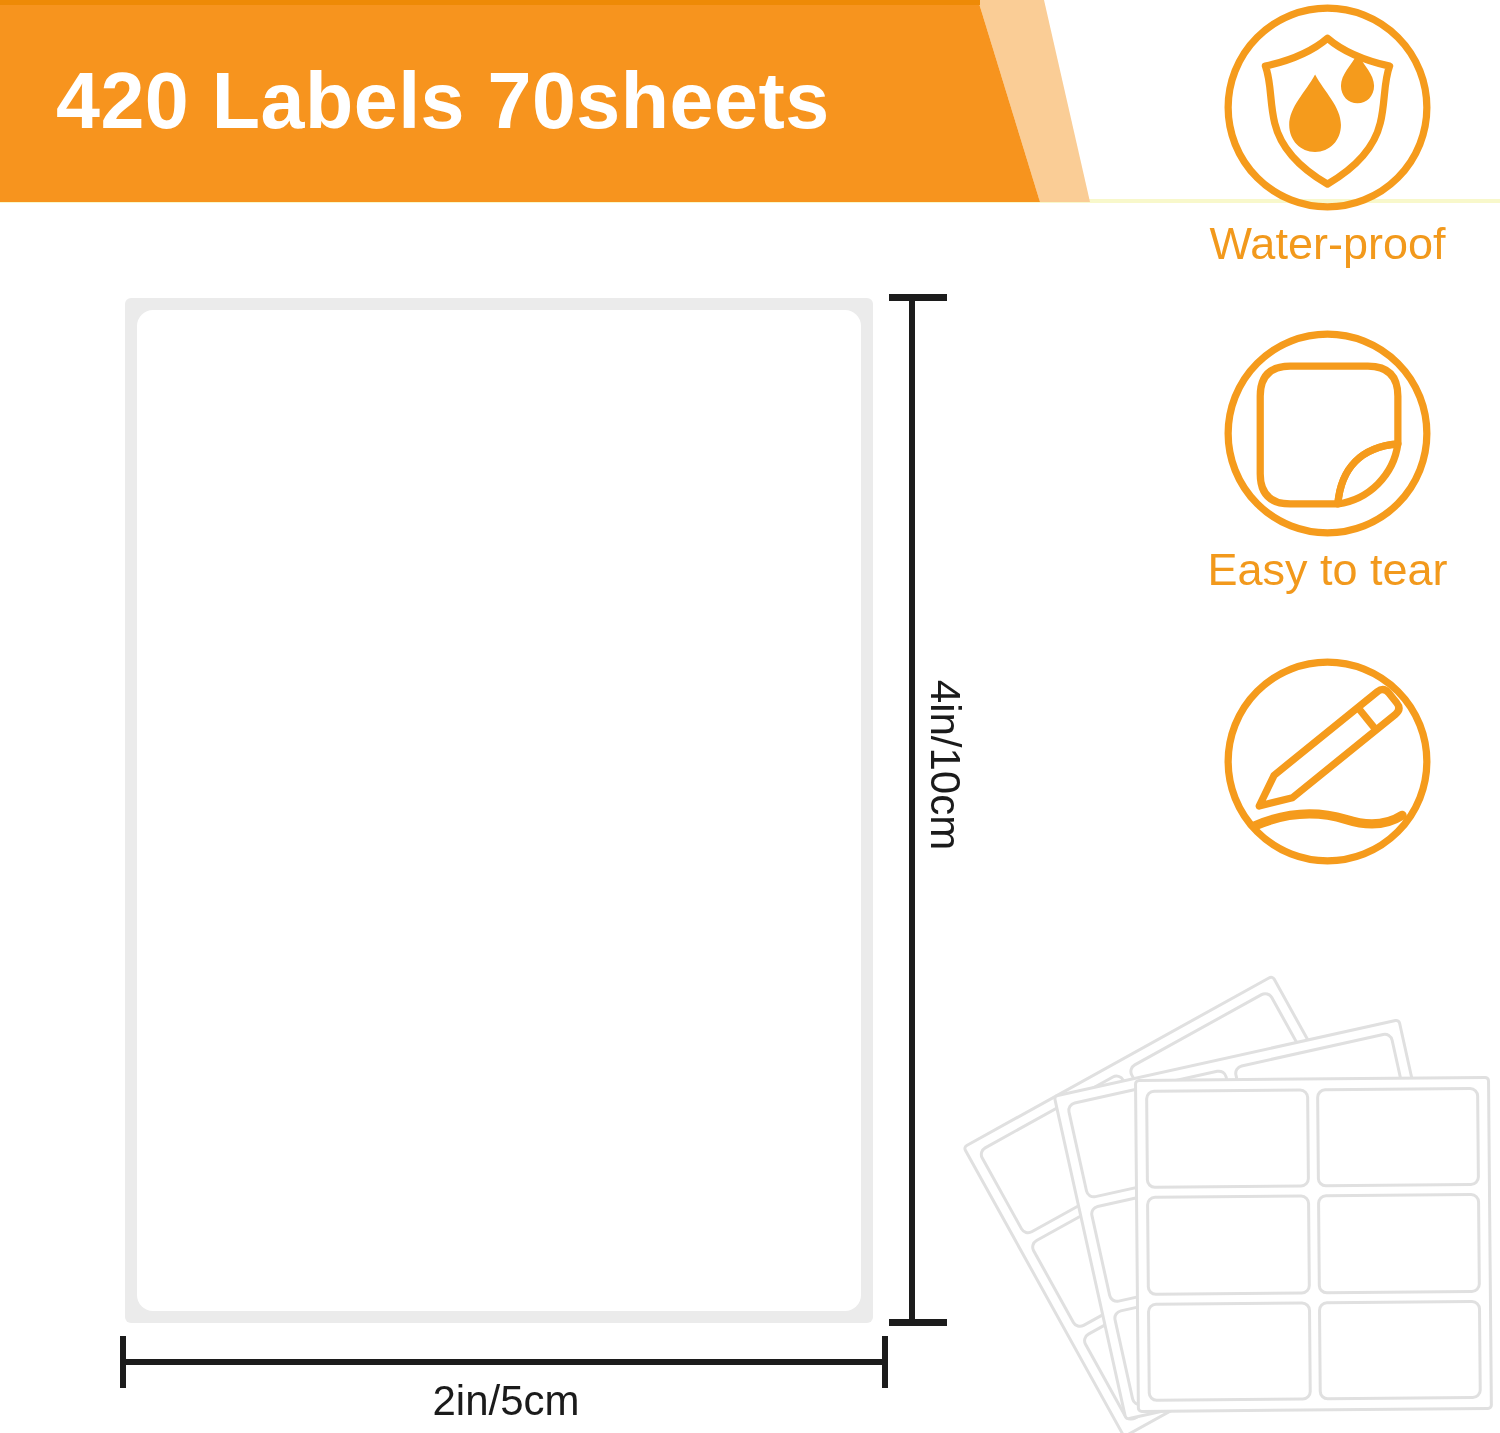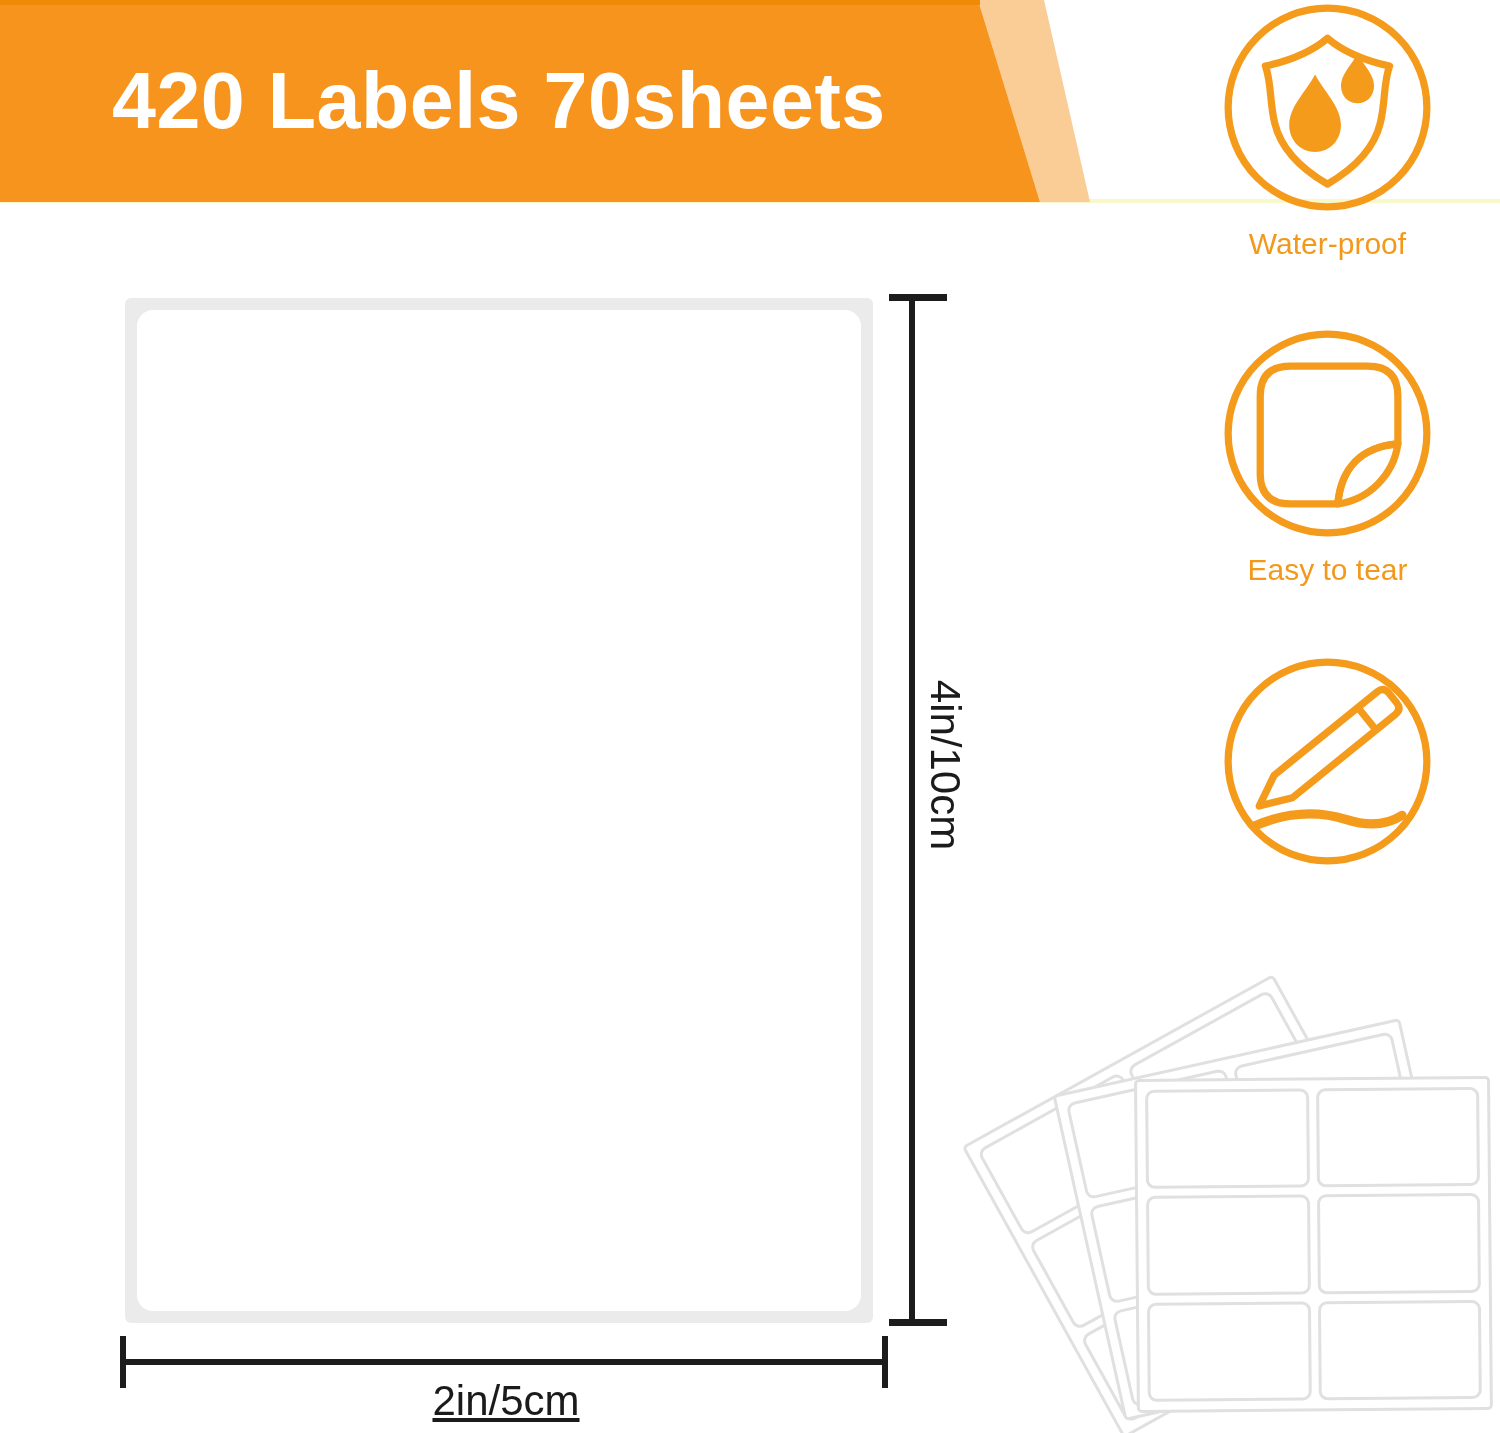--- a/index.html
+++ b/index.html
@@ -9,31 +9,31 @@
     font-family:"Liberation Sans", sans-serif;
   }
   
   .banner-line{
     position:absolute;left:0;top:199px;width:1500px;height:4px;
     background:#f8f8cb;z-index:1;
   }
   .banner-svg{position:absolute;left:0;top:0;z-index:3;}
   .banner-text{
     position:absolute;left:0;top:0;height:202px;width:1000px;z-index:4;
-    display:flex;align-items:center;padding-left:112px;box-sizing:border-box;
+    display:flex;align-items:center;padding-left:56px;box-sizing:border-box;
     font-size:79px;font-weight:bold;color:#ffffff;letter-spacing:0.5px;
     white-space:nowrap;
   }
   
   .feature{
     position:absolute;left:1205px;width:245px;text-align:center;z-index:4;
   }
   .feature svg{display:block;margin:0 auto;}
   .feature-label{
-    margin-top:13px;font-size:30px;color:#f2991c;line-height:40px;
+    margin-top:13px;font-size:45px;color:#f2991c;line-height:40px;
   }
   .f1{top:4px;} .f2{top:330px;} .f3{top:658px;}
   
   .sheet-frame{
     position:absolute;left:125px;top:298px;width:748px;height:1025px;
     background:#ebebeb;border-radius:6px;z-index:2;
   }
   .label-blank{
     position:absolute;left:12px;top:12px;right:12px;bottom:12px;
     background:#ffffff;border-radius:16px;
@@ -46,21 +46,21 @@
   .dim-h-cap-left{left:120px;top:1336px;width:6px;height:52px;}
   .dim-h-cap-right{left:882px;top:1336px;width:6px;height:52px;}
   .dim-text{
     position:absolute;color:#1b1b1b;font-size:42px;line-height:42px;
     text-align:center;z-index:2;white-space:nowrap;
   }
   .dim-text-height{
     left:795px;top:744px;width:300px;height:42px;
     transform:rotate(90deg);transform-origin:center;
   }
-  .dim-text-width{left:356px;top:1380px;width:300px;text-decoration:underline;}
+  .dim-text-width{left:356px;top:1380px;width:300px;}
   
   .sheet{
     position:absolute;width:356px;height:334px;box-sizing:border-box;
     background:#ffffff;border:3px solid #e0e0e0;border-radius:5px;
     padding:8px;display:grid;grid-template-columns:1fr 1fr;
     grid-template-rows:repeat(3,1fr);gap:7px;
   }
   .sheet .cell{
     border:3px solid #e0e0e0;border-radius:9px;background:#ffffff;
   }

